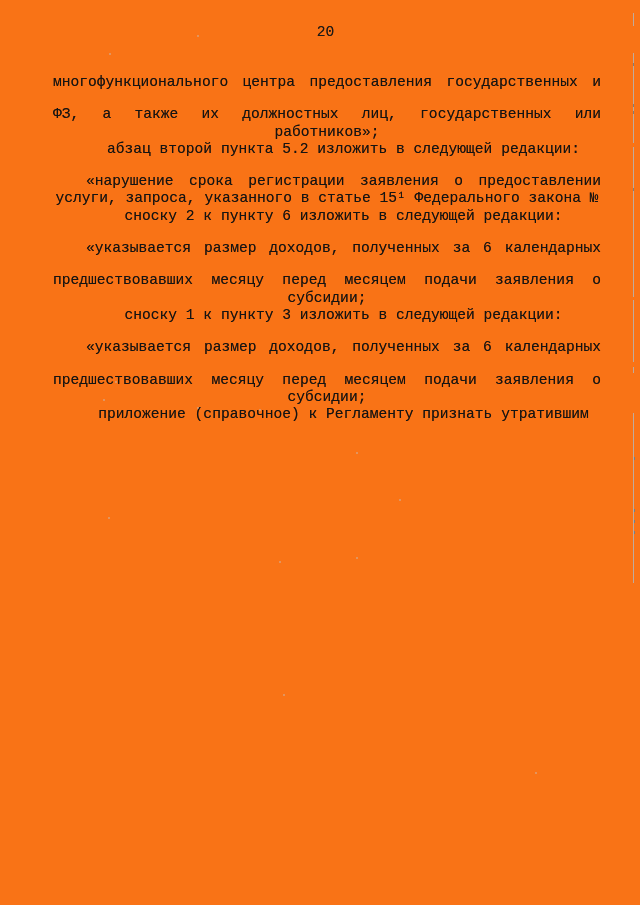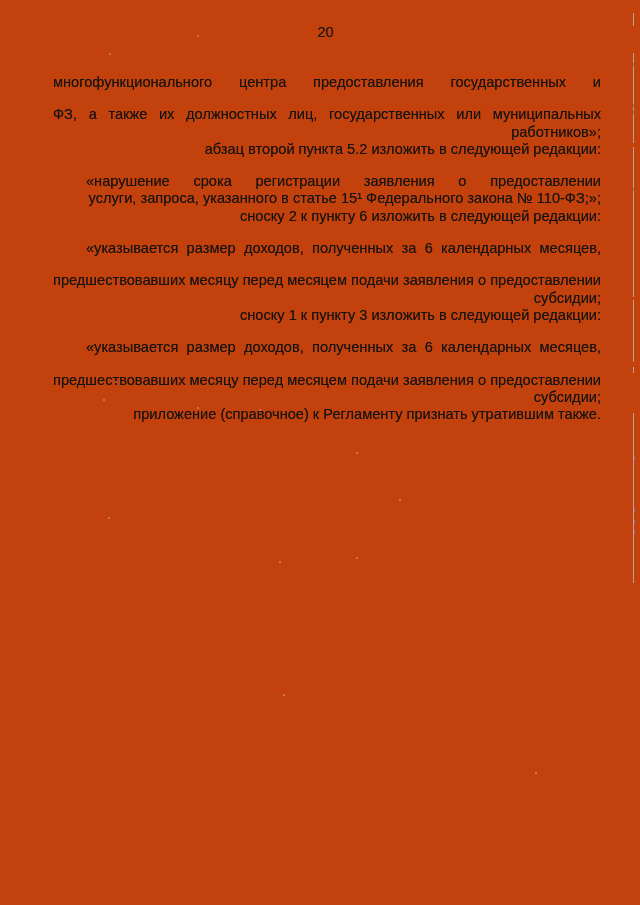--- a/index.html
+++ b/index.html
@@ -4,23 +4,23 @@
 <style>
   html, body {
     margin: 0;
     padding: 0;
     background: #ffffff;
   }
   .page {
     position: relative;
     width: 640px;
     height: 905px;
-    background: #c2410c;
+    background: #f97316;
     overflow: hidden;
-    font-family: Liberation Sans, sans-serif;
+    font-family: Liberation Mono, monospace;
     color: #161616;
   }
   .page-number {
     position: absolute;
     top: 24px;
     left: 11px;
     right: 0;
     text-align: center;
     font-size: 14.6px;
     line-height: 17px;
@@ -33,21 +33,21 @@
     top: 59px;
     width: 548px;
     font-size: 14.6px;
     line-height: 17.3px;
     color: #141414;
     text-shadow: 0 0 0.4px rgba(0,0,0,0.5);
   }
   .line {
     max-height: 17.3px;
     overflow: hidden;
-    text-align: right;
+    text-align: center;
     white-space: normal;
   }
   .line.j {
     text-align: justify;
     text-align-last: justify;
     margin-top: 15px;
   }
   .line.ind {
     text-indent: 33px;
   }

